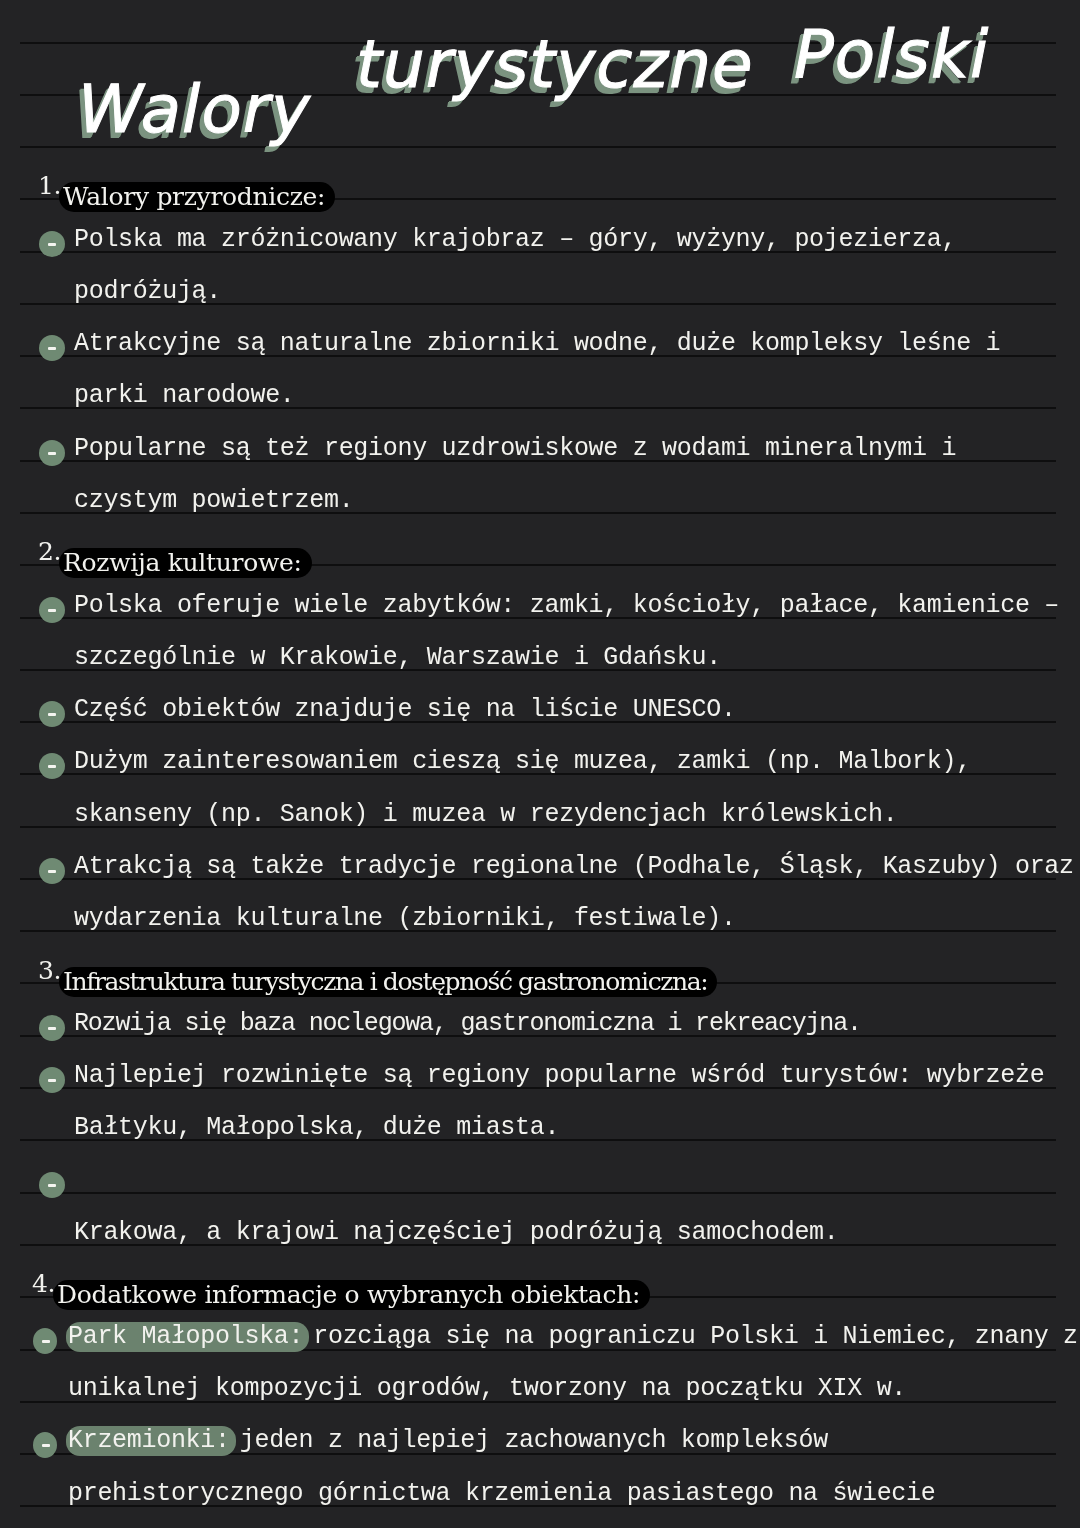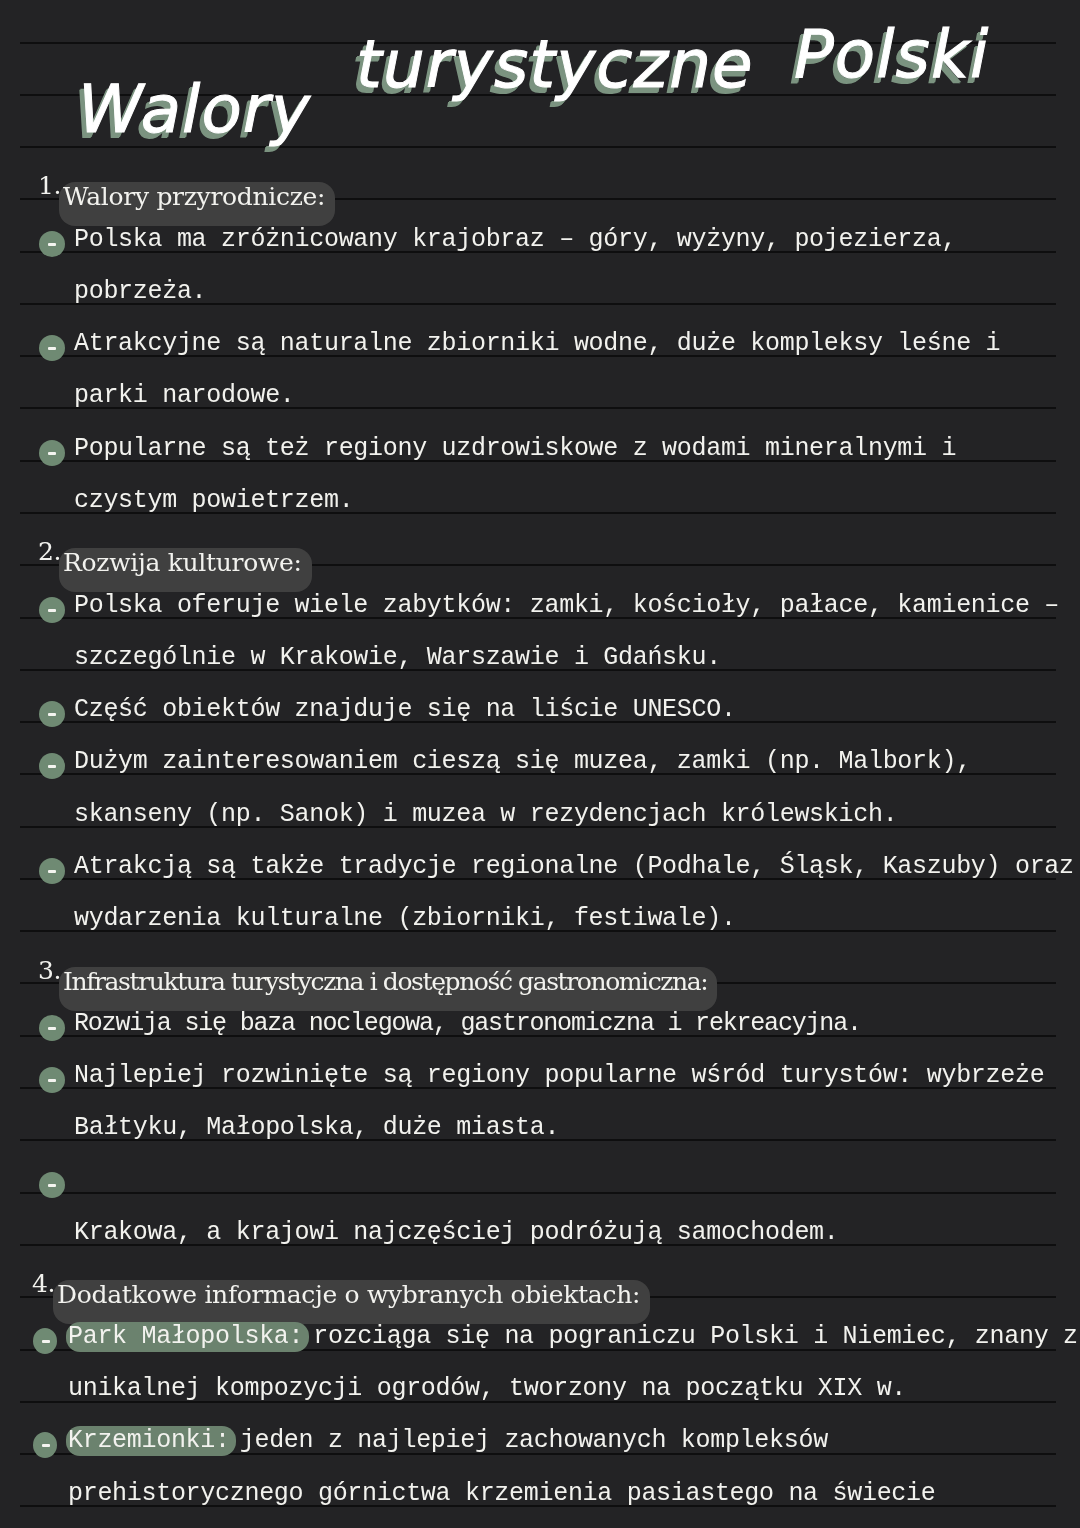--- a/index.html
+++ b/index.html
@@ -29,23 +29,23 @@
       white-space: nowrap;
     }
     .line {
       position: absolute; left: 0; height: 52px; width: 1080px;
       font-size: 25px; line-height: 52px; white-space: nowrap;
       letter-spacing: -0.3px;
     }
     .heading-num { position: absolute; left: 38px; top: 0; }
     .hl {
       display: inline-block;
-      background: #404040;
+      background: #000000;
       border-radius: 16px;
-      line-height: 30px; height: 44px;
+      line-height: 30px; height: 30px;
       padding: 0 10px 0 4px;
       margin-left: -3px;
       position: relative; top: 1px;
     }
     .heading-text { position: absolute; top: 10px; }
     .bullet {
       position: absolute; width: 26px; height: 26px; border-radius: 50%;
       background: #6f8a73;
       top: 17px;
     }
@@ -104,21 +104,21 @@
   <div class="line" style="top:160px">
     <span class="heading-num">1.</span>
     <span class="heading-text" style="left:62px"><span class="hl">Walory przyrodnicze:</span></span>
   </div>
 
   <div class="line" style="top:214px">
     <span class="bullet" style="left:39px"></span>
     <span class="text" style="left:74px">Polska ma zróżnicowany krajobraz – góry, wyżyny, pojezierza,</span>
   </div>
   <div class="line" style="top:266px">
-    <span class="text" style="left:74px">pobrzeża.</span>
+    <span class="text" style="left:74px">podróżują.</span>
   </div>
 
   <div class="line" style="top:318px">
     <span class="bullet" style="left:39px"></span>
     <span class="text" style="left:74px">Atrakcyjne są naturalne zbiorniki wodne, duże kompleksy leśne i</span>
   </div>
   <div class="line" style="top:370px">
     <span class="text" style="left:74px">parki narodowe.</span>
   </div>
 

